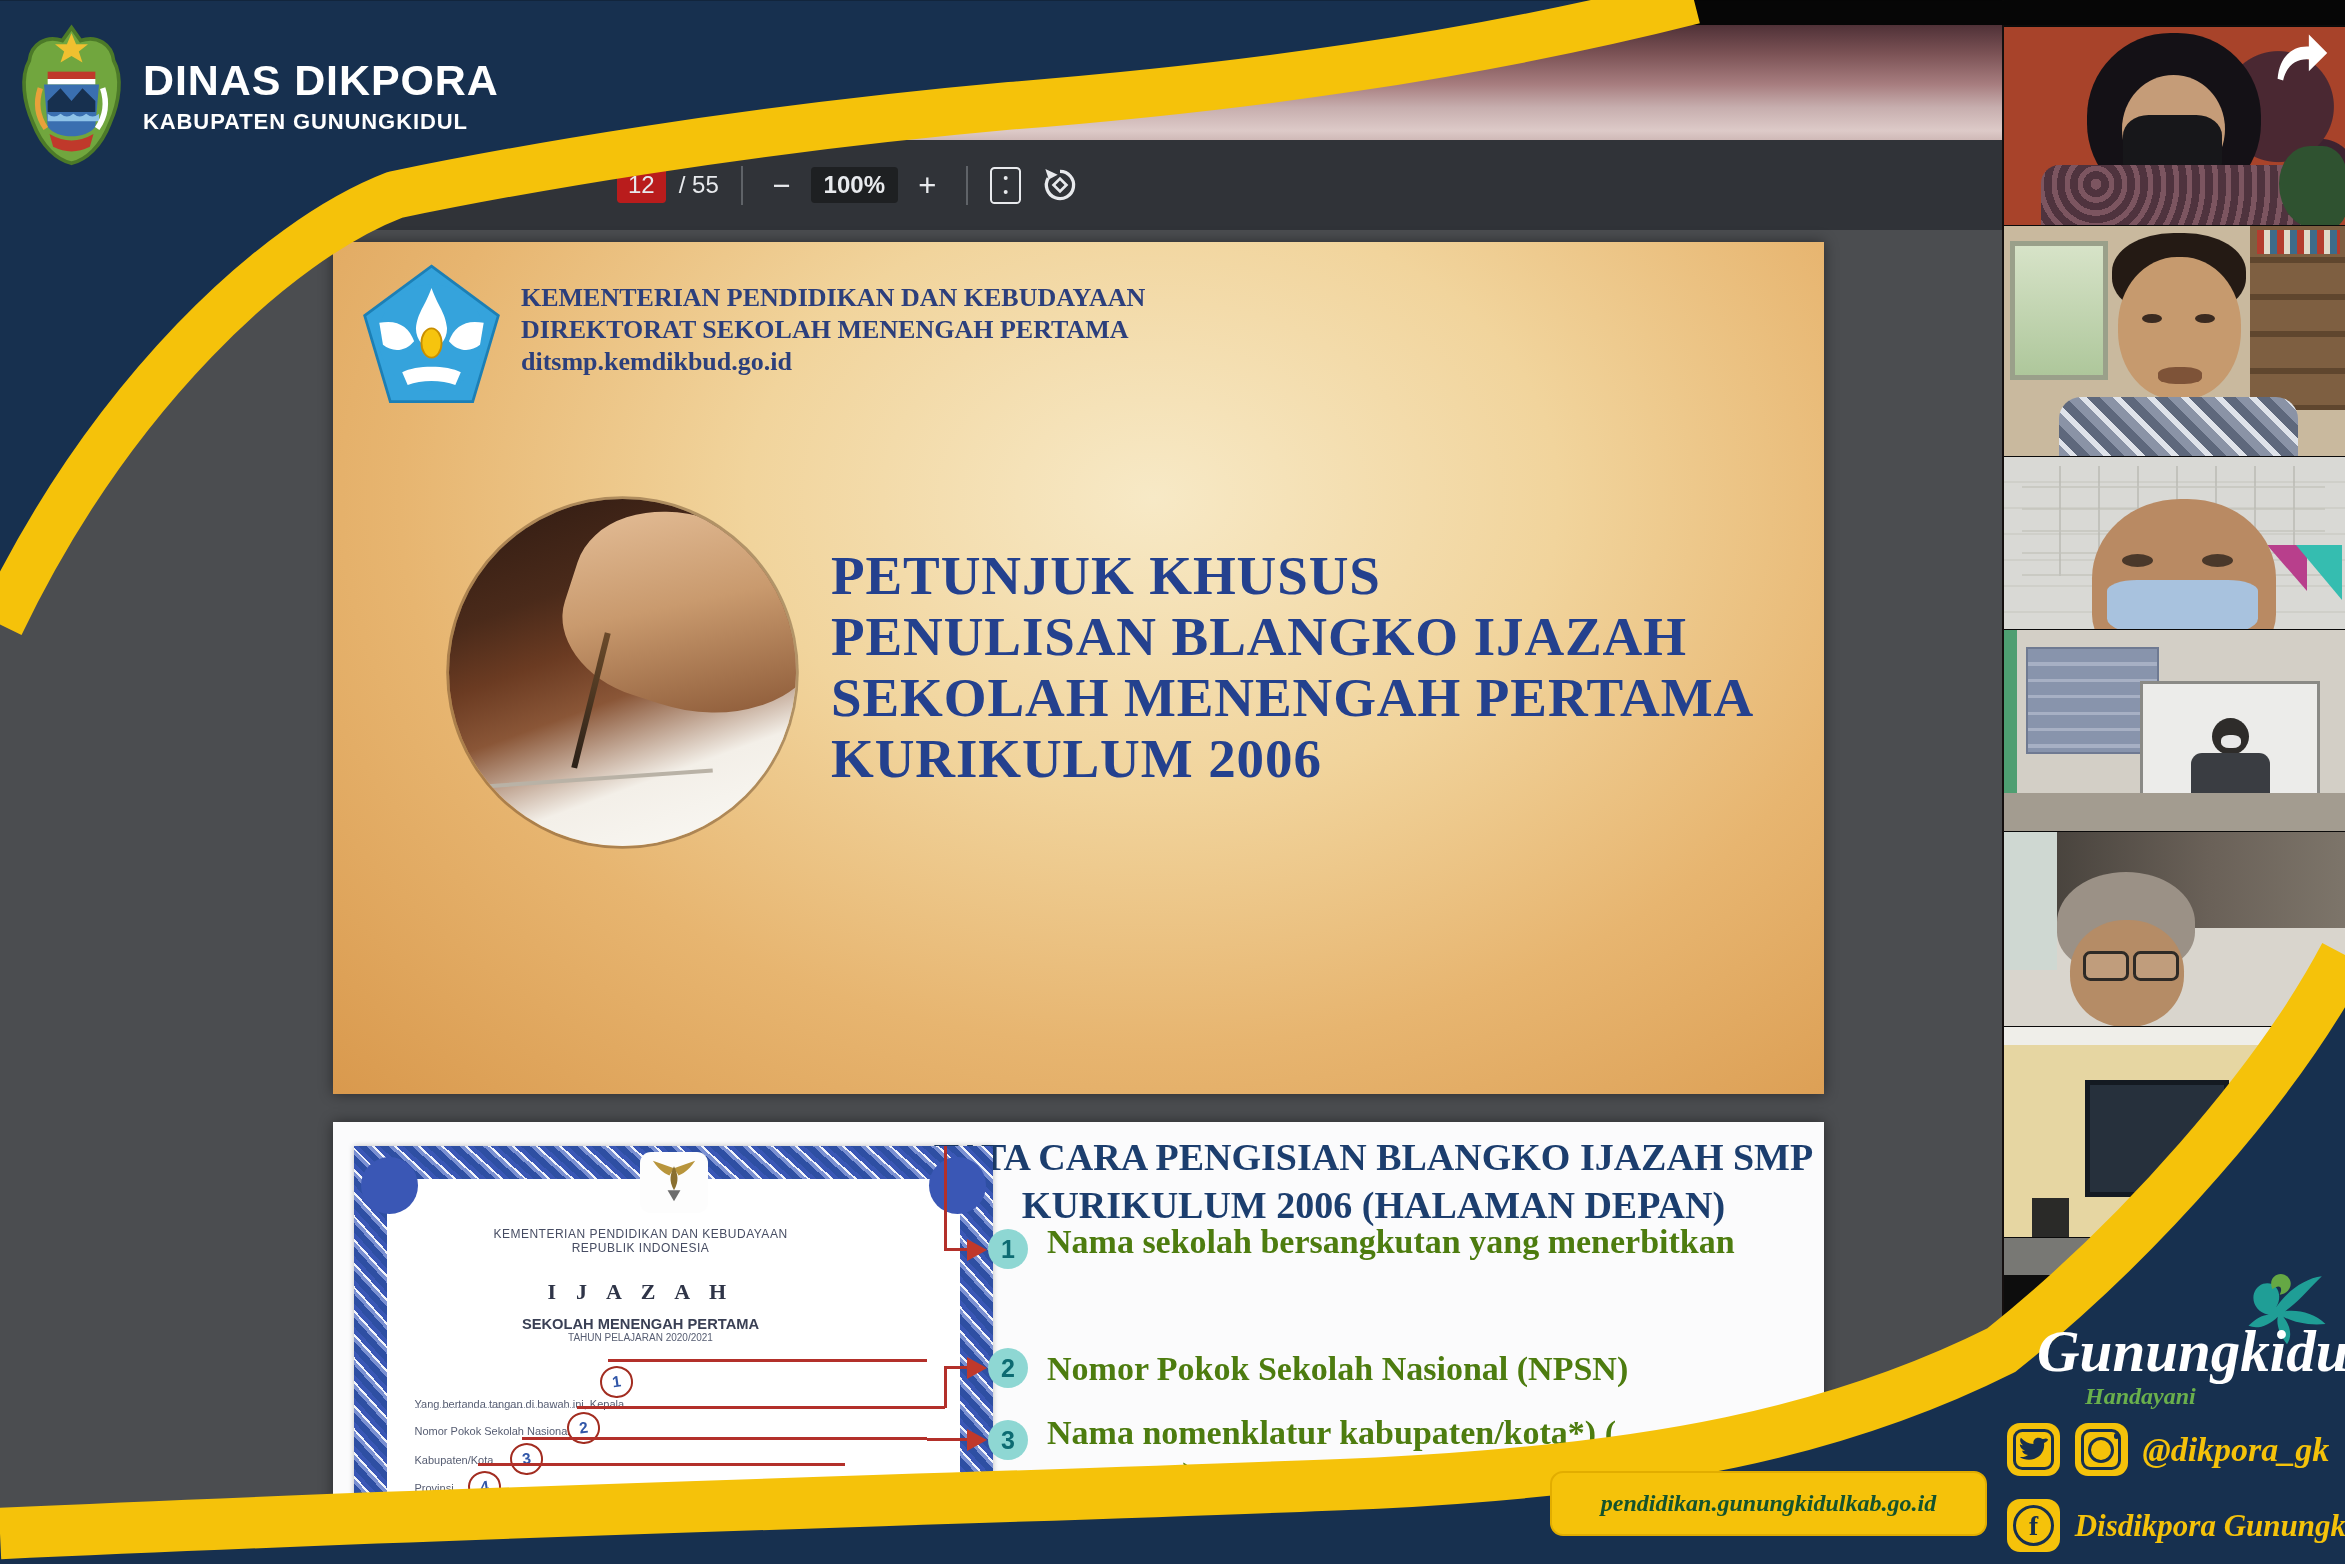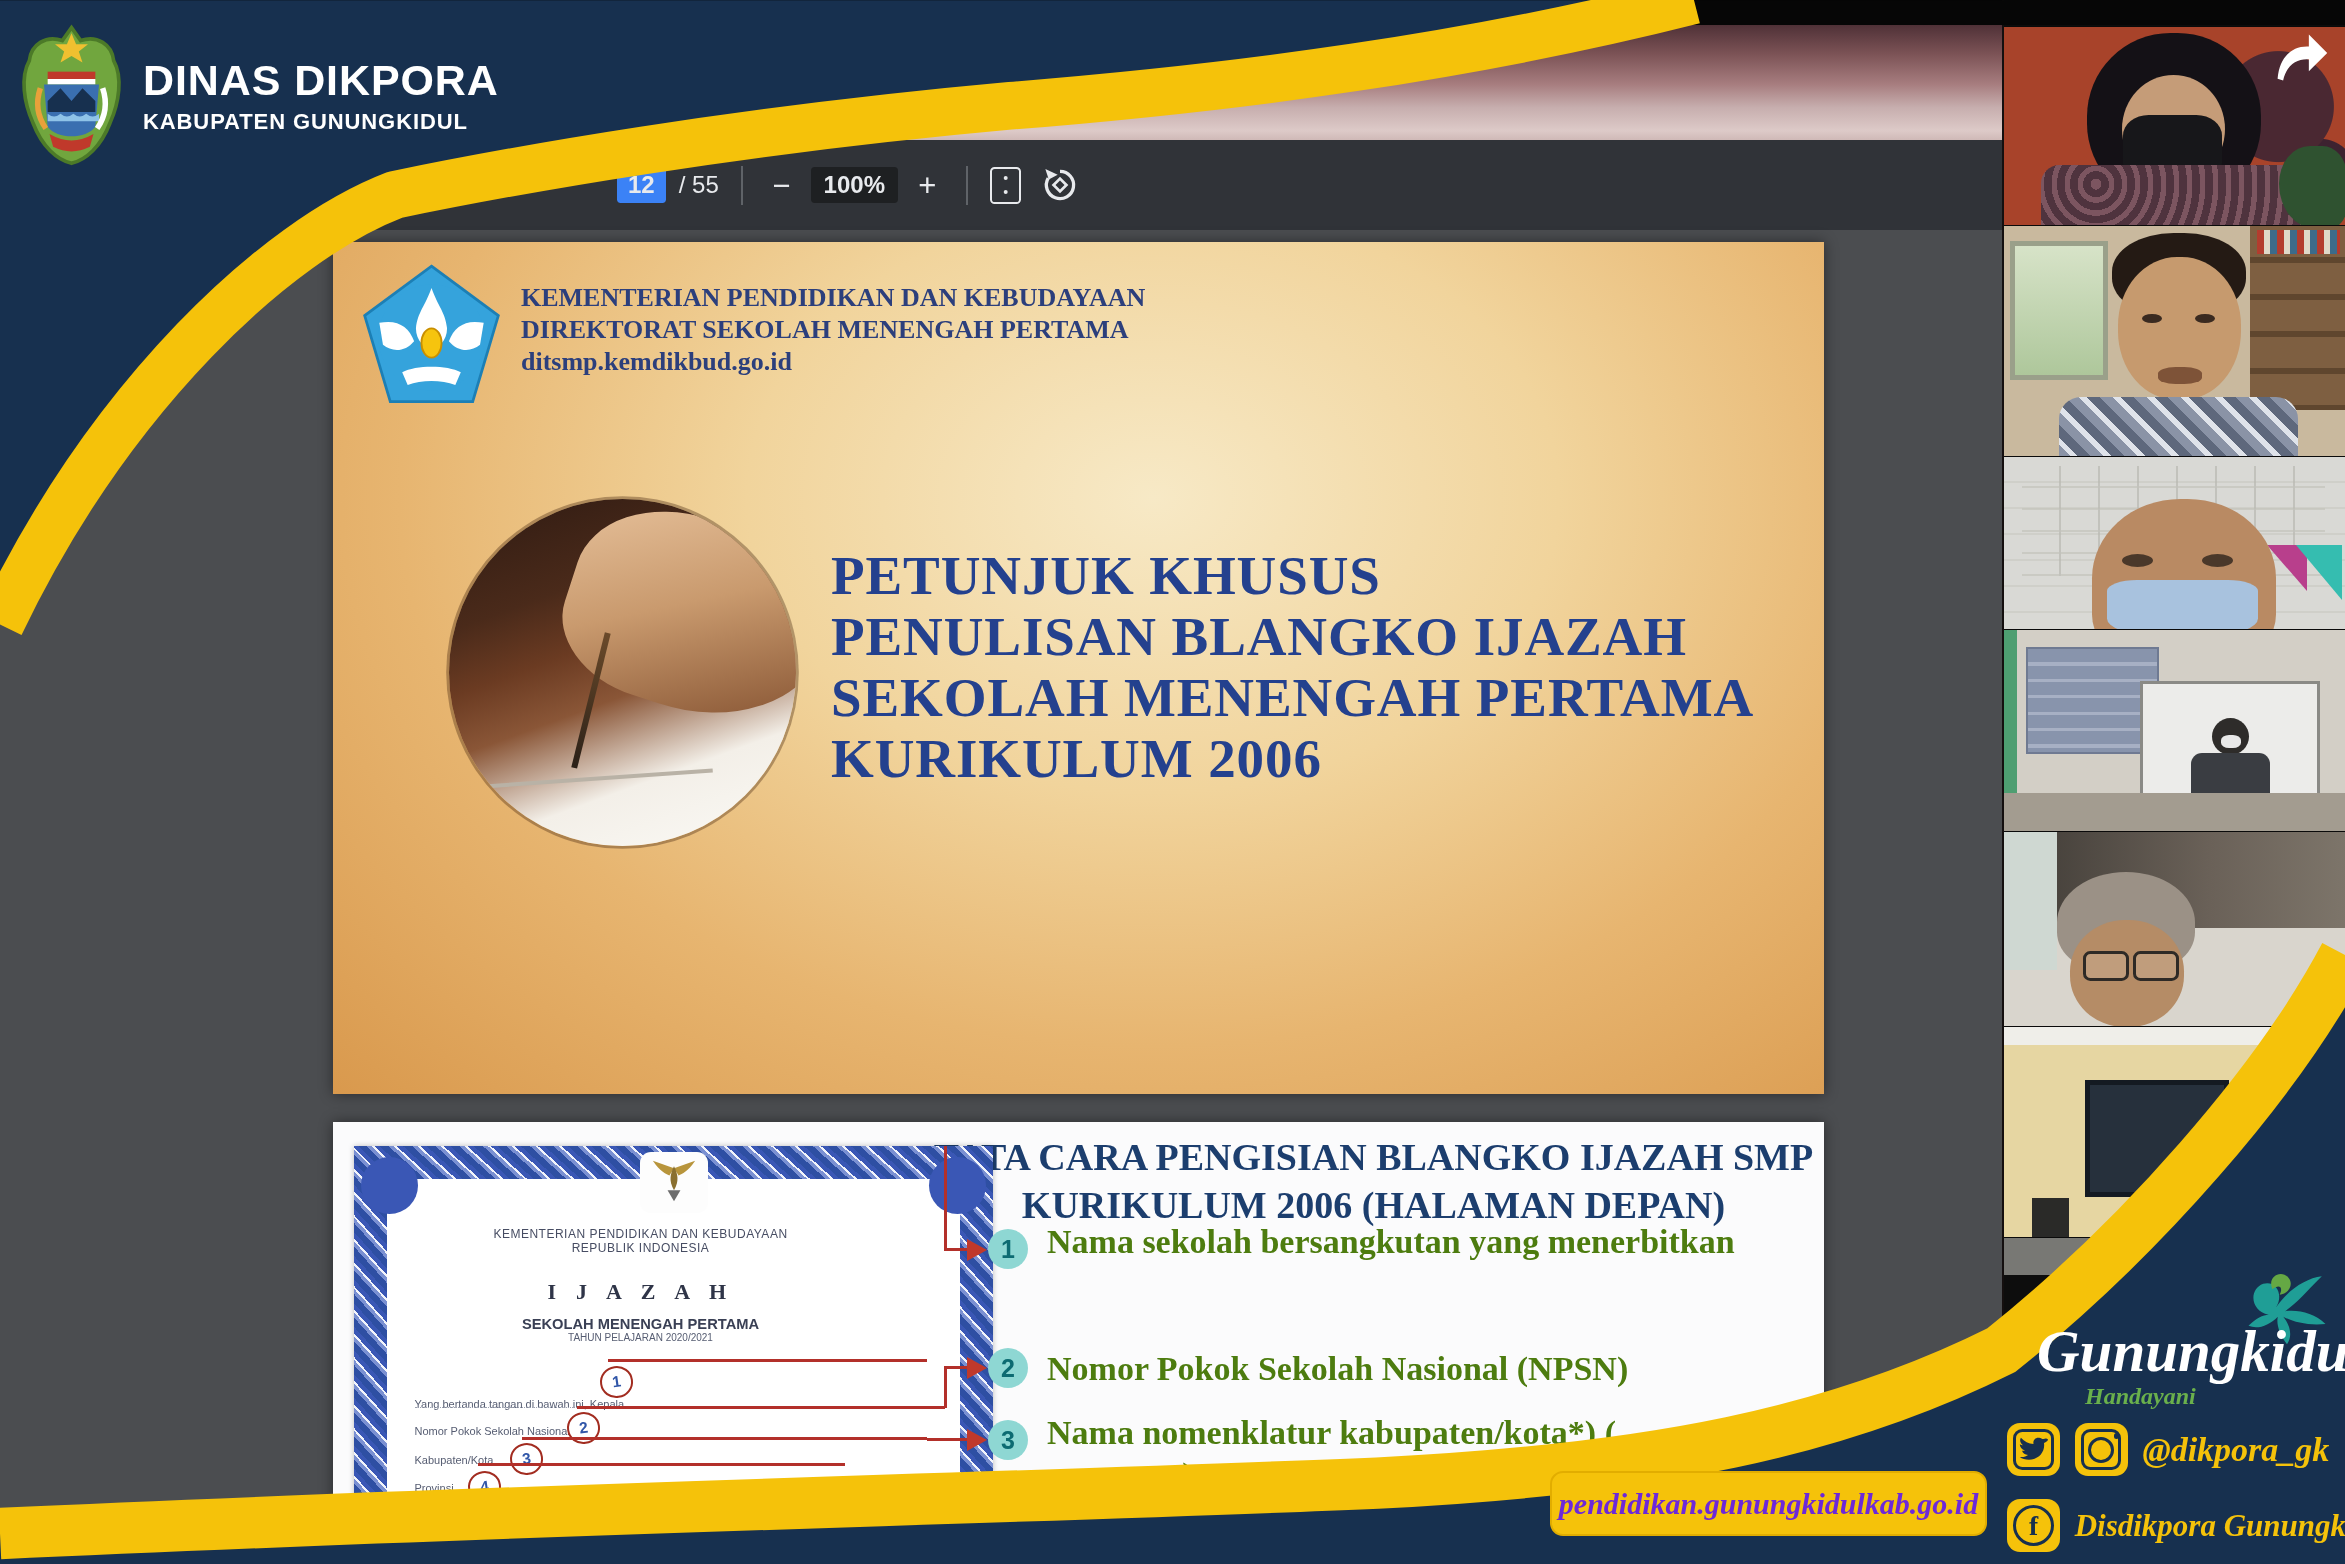--- a/index.html
+++ b/index.html
@@ -6,21 +6,21 @@
   .stage{position:relative;width:2345px;height:1565px;overflow:hidden;background:#17304F;font-family:"Liberation Sans",sans-serif;}
   .abs{position:absolute;}
 
   
   .pdf-root{position:absolute;left:0;top:0;width:2002px;height:1565px;background:#4b4d50;}
   .topblack{position:absolute;left:0;top:0;width:2002px;height:24px;background:#070707;}
   .pinkband{position:absolute;left:0;top:24px;width:2002px;height:116px;
     background:linear-gradient(180deg,#4e3036 0%,#7c5356 26%,#a77d7f 52%,#c7aeae 72%,#ddcac8 92%,#cfb9b7 100%);}
   .toolbar{position:absolute;left:0;top:140px;width:2002px;height:90px;background:#303338;display:flex;align-items:center;}
   .tb-controls{position:absolute;left:617px;top:0;height:90px;display:flex;align-items:center;gap:13px;color:#e8eaed;font-size:24px;}
-  .pagebox{background:#3b82f6;border-radius:3.7px;padding:3.7px 11px;font-weight:bold;}
+  .pagebox{background:#b91c1c;border-radius:3.7px;padding:3.7px 11px;font-weight:normal;}
   .zoombox{background:#1e2022;border-radius:3.7px;padding:3.7px 13px;font-weight:bold;}
   .tbsep{width:1.8px;height:39px;background:#5f6368;margin:0 9.2px;}
   .tbbtn{font-size:31px;line-height:31px;padding:0 7.3px;cursor:default;}
   .fiticon{width:27.5px;height:33px;border:2.8px solid #e8eaed;border-radius:4.6px;position:relative;}
   .fiticon::before,.fiticon::after{content:"";position:absolute;left:50%;transform:translateX(-50%);width:4.6px;height:4.6px;border-radius:50%;background:#e8eaed;}
   .fiticon::before{top:7.3px;} .fiticon::after{bottom:7.3px;}
 
   
   .page1{position:absolute;left:333px;top:242px;width:1491px;height:852px;
     background:radial-gradient(ellipse at 55% 30%,#f7e9c6 0%,#f1d49c 35%,#e7b570 65%,#d9994d 100%);
@@ -72,21 +72,21 @@
   .dik-name{font-size:43px;font-weight:bold;letter-spacing:0.9px;line-height:46px;margin-top:33px;font-stretch:condensed;}
   .dik-sub{font-size:22px;font-weight:bold;letter-spacing:0.9px;margin-top:5.5px;}
   .gk-wordmark{position:absolute;left:2037px;top:1322px;width:290px;color:#fff;font-family:"Liberation Serif",serif;font-style:italic;font-weight:bold;}
   .gk-word{font-size:59px;line-height:59px;}
   .gk-tag{color:#6ab04c;font-size:24px;margin-left:48px;margin-top:1.8px;}
   .social{position:absolute;display:flex;align-items:center;gap:14.7px;}
   .sq{width:53px;height:53px;background:#F5C20A;border-radius:13px;display:flex;align-items:center;justify-content:center;position:relative;}
   .sq .inner{position:absolute;inset:6.4px;border:3.7px solid #17304F;border-radius:9.2px;}
   .handle{color:#F5C20A;font-family:"Liberation Serif",serif;font-style:italic;font-weight:bold;font-size:34px;white-space:nowrap;}
   .urlbanner{position:absolute;left:1550px;top:1471px;width:433px;height:61px;background:#F5C20A;border-radius:13px;border:2.8px solid #e2ad00;display:flex;align-items:center;justify-content:center;}
-  .urlbanner span{color:#6d28d9;font-family:"Liberation Serif",serif;font-style:italic;font-weight:bold;font-size:30px;}
+  .urlbanner span{color:#14532d;font-family:"Liberation Serif",serif;font-style:italic;font-weight:bold;font-size:24px;}
 </style>
 </head>
 <body>
 
 <div class="stage">
 
   <div class="pdf-root">
     <div class="topblack"></div>
     <div class="pinkband"></div>
 

